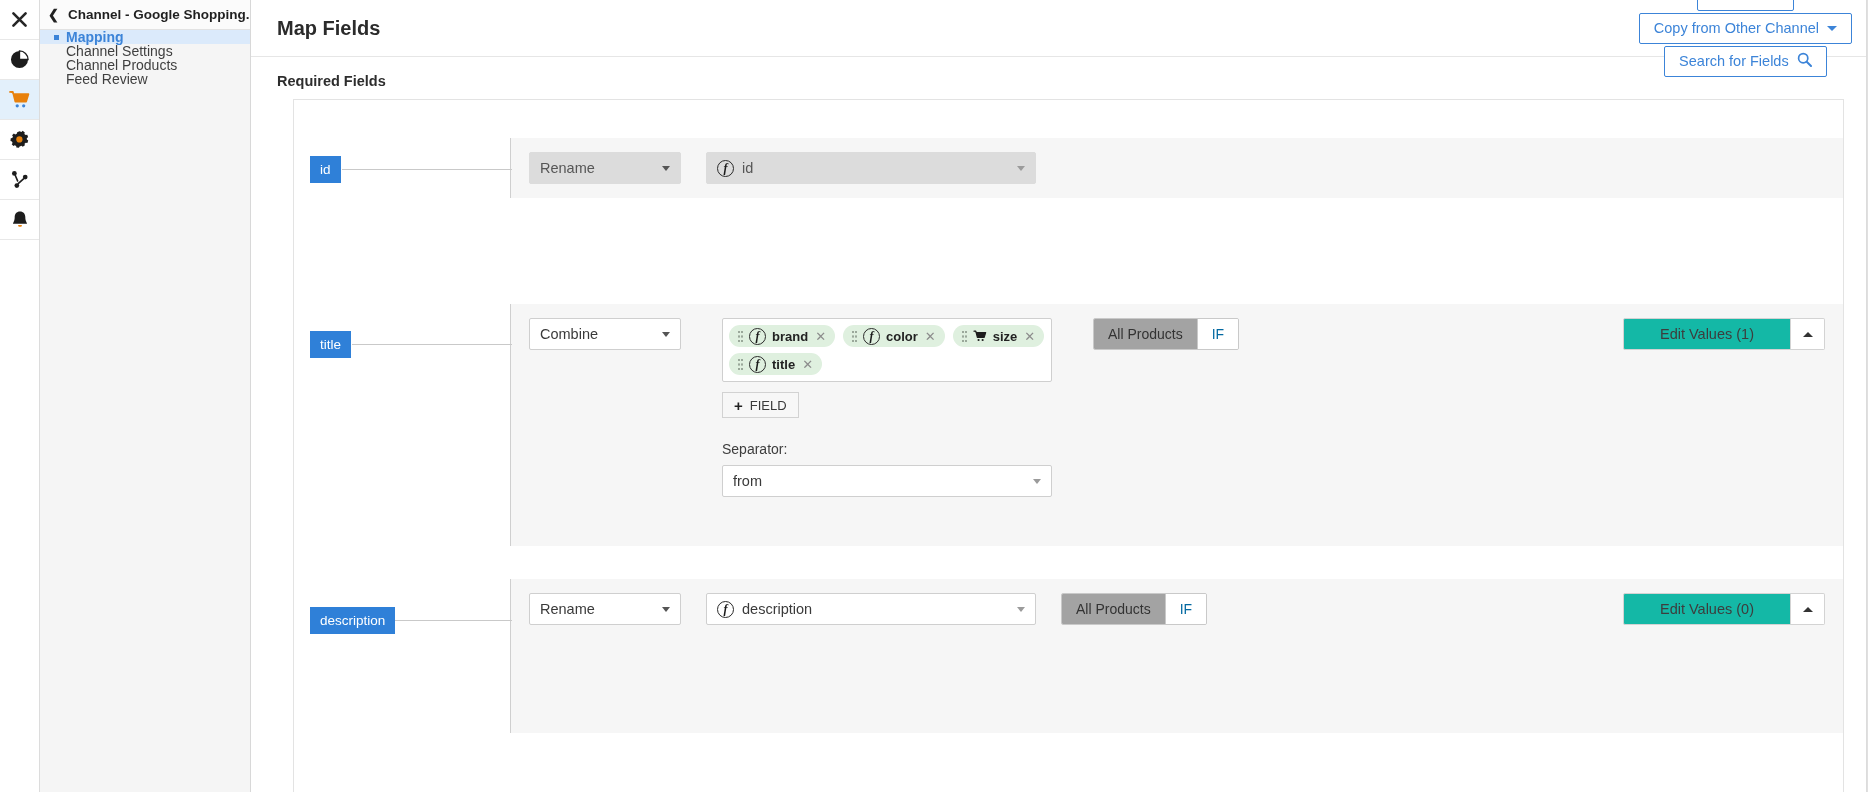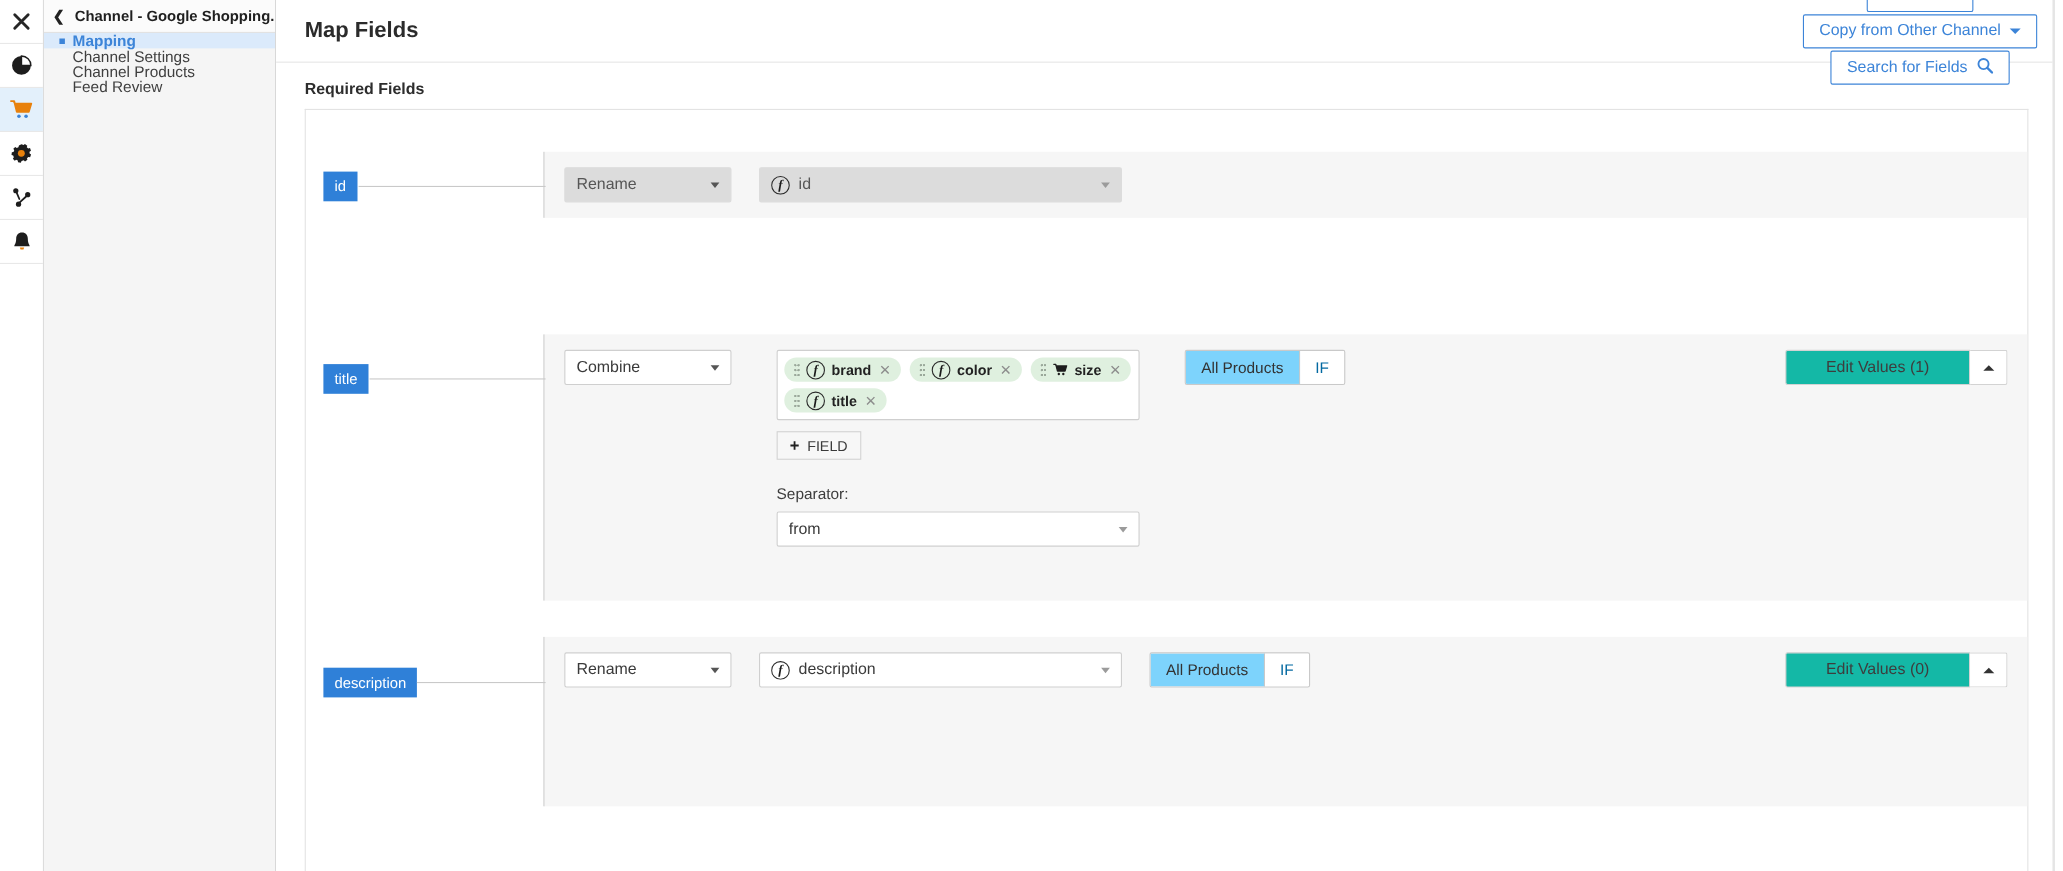--- a/index.html
+++ b/index.html
@@ -81,21 +81,21 @@
   }
   .caret-up{width:0;height:0;border-left:5px solid transparent;border-right:5px solid transparent;border-bottom:5px solid #3c84d8;}
   .caret-dn{width:0;height:0;border-left:5px solid transparent;border-right:5px solid transparent;border-top:5px solid #3c84d8;}
 
   .section-label{
     padding:16px 0 10px 26px;
     font-size:14.5px;font-weight:bold;color:#2d2d2d;
   }
 
   .fields-panel{
-    margin:0 22px 0 26px;
+    margin:0 22px 0 42px;
     border:1px solid #e3e3e3;border-bottom:none;
     flex:1;min-height:0;position:relative;
   }
 
   
   .map-row{position:relative;display:flex;align-items:flex-start;}
   .map-row.r-id{height:204px;}
   .map-row.r-title{height:275px;}
   .map-row.r-desc{height:auto;}
 
@@ -179,21 +179,21 @@
     margin-left:25px;display:flex;border:1px solid #c9c9c9;border-radius:2px;
     overflow:hidden;height:32px;box-sizing:border-box;
   }
   .seg-btn{
     display:flex;align-items:center;justify-content:center;
     padding:0 14px;background:#ffffff;color:#0369a1;
     font-size:14px;cursor:pointer;border:none;font-family:inherit;
     border-right:1px solid #c9c9c9;
   }
   .seg-btn:last-child{border-right:none;}
-  .seg-btn.on{background:#7dd3fc;color:#333;}
+  .seg-btn.on{background:#a3a3a3;color:#333;}
 
   .right-ctrls{margin-left:auto;margin-right:18px;display:flex;align-items:center;}
   .edit-values{
     height:32px;padding:0 36px;display:flex;align-items:center;
     border:1px solid #d3d3d3;background:#14b8a6;color:#3d3d3d;
     font-size:14.5px;cursor:pointer;font-family:inherit;
     border-radius:2px 0 0 2px;
   }
   .collapse-btn{
     height:32px;width:34px;display:flex;align-items:center;justify-content:center;

